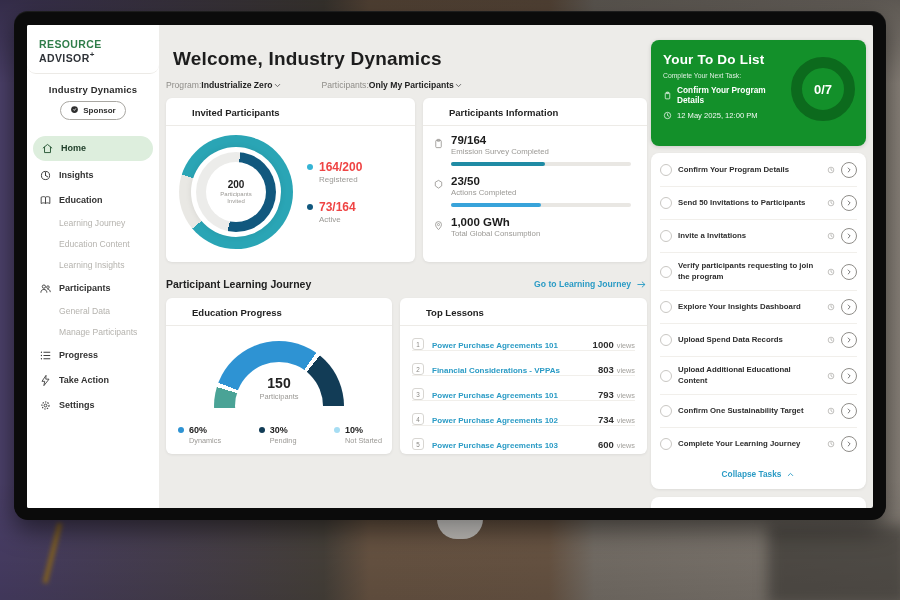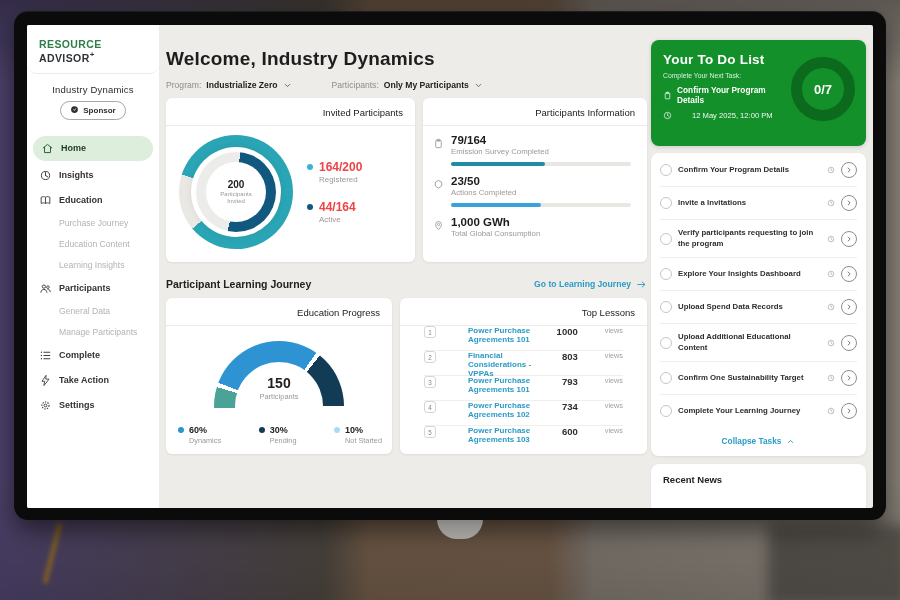--- a/index.html
+++ b/index.html
@@ -10,45 +10,45 @@
   .bg-blur-dark{position:absolute;left:768px;top:525px;width:140px;height:80px;background:rgba(42,40,37,.55);filter:blur(7px);}
   .bg-streak{position:absolute;left:50px;top:522px;width:5px;height:62px;background:#7d5d22;filter:blur(2px);transform:rotate(14deg);}
   .stand{position:absolute;left:437px;top:519px;width:46px;height:20px;background:linear-gradient(180deg,#e4e2df,#b9b6b2);border-radius:0 0 46px 46px;}
   .bezel{position:absolute;left:14px;top:11px;width:872px;height:509px;background:#0b0b0b;border-radius:14px;box-shadow:0 10px 24px rgba(0,0,0,.5), inset 0 1px 1px rgba(255,255,255,.08);}
   .screen{position:absolute;left:27px;top:25px;width:846px;height:483px;background:#edece9;overflow:hidden;border-radius:2px;}
 
   
   .sidebar{position:absolute;left:0;top:0;width:132px;height:100%;background:#ffffff;}
   .logo{padding:13px 12px 9px;font-size:10.5px;font-weight:700;letter-spacing:.4px;border-bottom:1px solid #eceae6;border-radius:9px;}
   .logo .g{color:#2f7d49;} .logo .d{color:#2f3338;} .logo .p{color:#2f3338;font-size:8px;vertical-align:super;}
-  .org{margin-top:10px;text-align:center;font-size:9.5px;font-weight:400;color:#2b2b2b;letter-spacing:.2px;}
+  .org{margin-top:10px;text-align:center;font-size:9.5px;font-weight:700;color:#2b2b2b;letter-spacing:.2px;}
   .badge{margin:6px auto 10px;width:64px;height:17px;border:1px solid #a9a7a2;border-radius:10px;display:flex;align-items:center;justify-content:center;gap:4px;font-size:8px;font-weight:700;color:#2e2e2e;background:#fff;cursor:pointer;}
   .badge svg{width:9px;height:9px;}
   .menu{padding:4px 0;}
   .mi{display:flex;align-items:center;gap:7px;padding:6px 10px 6px 12px;font-size:9px;font-weight:700;color:#333;cursor:pointer;}
   .mi svg{width:13px;height:13px;color:#3a3a3a;flex:0 0 13px;}
   .mi.active{background:#ddeedd;border-radius:15px;margin:2px 6px;padding:6px 6px 6px 8px;color:#21402b;}
   .mi.active svg{color:#2c5a3a;}
   .mi.sub{padding:5.5px 10px 5.5px 32px;font-size:8.6px;font-weight:400;color:#b5b3ae;}
 
   
   .main{position:absolute;left:139px;top:0;width:481px;height:100%;}
-  h1.welcome{margin:23px 0 0;font-size:19px;font-weight:700;color:#1d1d1d;letter-spacing:.2px;}
+  h1.welcome{margin:23px 7px 0;font-size:19px;font-weight:700;color:#1d1d1d;letter-spacing:.2px;}
   .filters{margin-top:10px;display:flex;gap:40px;align-items:center;}
-  .filter{display:flex;align-items:flex-end;gap:5px;cursor:pointer;}
+  .filter{display:flex;align-items:flex-end;cursor:pointer;}
   .f-label{font-size:8.6px;color:#8f8d89;}
   .f-value{font-size:8.6px;font-weight:700;color:#222;}
   .chev{width:9px;height:9px;color:#555;}
   .sec-row{display:flex;justify-content:space-between;align-items:center;margin-top:16px;}
   .sec-title{font-size:10.5px;font-weight:700;color:#222;}
   .sec-link{display:flex;align-items:center;gap:5px;font-size:8.6px;font-weight:700;color:#2a9bc5;cursor:pointer;}
   .sec-link svg{width:11px;height:11px;}
   .cards{display:flex;gap:8px;margin-top:8px;}
   .card{background:#fff;border-radius:6px;box-shadow:0 1px 3px rgba(0,0,0,.07);box-sizing:border-box;}
-  .card-title{font-size:9.5px;font-weight:400;color:#222;padding:9px 12px 7px;border-bottom:1px solid #edebe7;text-align:right;}
+  .card-title{font-size:9.5px;font-weight:700;color:#222;padding:9px 26px 7px;border-bottom:1px solid #edebe7;}
 
   
   .card-invited{width:249px;height:164px;}
   .inv-body{display:flex;align-items:center;gap:14px;padding:9px 6px 9px 13px;}
   .donut{position:relative;width:114px;height:114px;border-radius:50%;
     background:conic-gradient(from 0deg,#2aa5b5 0 230deg,#e9e8e4 230deg 288deg,#2aa5b5 288deg 360deg);}
   .donut .mid{position:absolute;inset:12px;background:#fff;border-radius:50%;box-shadow:0 0 6px rgba(0,0,0,.08);}
   .donut .inner{position:absolute;inset:17px;border-radius:50%;
     background:conic-gradient(from 0deg,#ececea 0 6deg,#11587e 6deg 192deg,#ececea 192deg 360deg);}
   .donut .hole{position:absolute;inset:27px;background:#fff;border-radius:50%;display:flex;flex-direction:column;align-items:center;justify-content:center;text-align:center;}
@@ -81,35 +81,35 @@
   .gauge-center .v{font-size:14px;font-weight:700;color:#222;}
   .gauge-center .l{font-size:7.5px;color:#9b9995;margin-top:1px;}
   .edu-legend{position:absolute;left:12px;right:10px;bottom:9px;display:flex;justify-content:space-between;}
   .edu-leg{display:flex;gap:5px;}
   .edu-leg .dot{width:6px;height:6px;border-radius:50%;margin-top:2px;}
   .edu-leg .p{font-size:9px;font-weight:700;color:#222;}
   .edu-leg .t{font-size:7.3px;color:#9b9995;margin-top:1px;}
 
   
   .card-lessons{width:247px;height:156px;}
-  .lesson{display:flex;align-items:flex-start;height:24px;margin:0 24px;border-bottom:1px solid #f1efeb;gap:24px;}
+  .lesson{display:flex;align-items:flex-end;height:24px;margin:0 12px;border-bottom:1px solid #f1efeb;}
   .lesson:last-child{border-bottom:none;}
   .rank{width:10px;height:10px;border:1px solid #d8d6d2;border-radius:3px;font-size:6.3px;color:#8a8884;display:flex;align-items:center;justify-content:center;flex:0 0 10px;}
   .l-title{flex:1;margin-left:8px;font-size:8px;font-weight:700;color:#2a9bc5;cursor:pointer;}
   .l-views{font-size:9.5px;font-weight:700;color:#2e2e2e;}
   .l-vl{font-size:7.3px;color:#a4a29d;margin-left:3px;}
 
   
   .rightcol{position:absolute;left:624px;top:15px;width:215px;}
   .green-card{position:relative;background:#13902a;border-radius:8px;height:106px;padding:12px 12px;box-sizing:border-box;color:#fff;box-shadow:0 1px 4px rgba(0,0,0,.15);}
   .g-title{font-size:13.5px;font-weight:700;letter-spacing:.2px;}
   .g-sub{font-size:6.8px;color:rgba(255,255,255,.85);margin-top:5px;}
   .g-task{display:flex;align-items:center;gap:5px;margin-top:6px;font-size:8.3px;font-weight:700;max-width:132px;}
   .g-task svg,.g-due svg{width:9px;height:9px;flex:0 0 9px;}
-  .g-due{display:flex;align-items:center;gap:20px;margin-top:6px;font-size:7.6px;color:rgba(255,255,255,.95);}
+  .g-due{display:flex;align-items:center;gap:5px;margin-top:6px;font-size:7.6px;color:rgba(255,255,255,.95);}
   .g-ring{position:absolute;right:11px;top:17px;width:42px;height:42px;border:11px solid #0c6a1d;border-radius:50%;display:flex;align-items:center;justify-content:center;font-size:13px;font-weight:700;}
 
   .task-card{margin-top:7px;background:#fff;border-radius:8px;padding:1px 9px;box-shadow:0 1px 3px rgba(0,0,0,.07);}
   .task{display:flex;align-items:center;gap:6px;padding:8px 0;border-bottom:1px solid #f1efeb;cursor:pointer;}
   .t-check{width:10px;height:10px;border:1.2px solid #c9c7c3;border-radius:50%;flex:0 0 10px;}
   .t-label{flex:1;font-size:7.8px;font-weight:700;color:#2e2e2e;line-height:1.35;}
   .t-clock{width:8px;height:8px;color:#a5a39e;flex:0 0 8px;}
   .t-go{width:14px;height:14px;border:1.2px solid #8f8d89;border-radius:50%;display:flex;align-items:center;justify-content:center;flex:0 0 14px;color:#555;}
   .t-go svg{width:8px;height:8px;}
   .collapse{display:flex;align-items:center;justify-content:center;gap:5px;padding:9px 0;font-size:8.3px;font-weight:700;color:#2a9bc5;cursor:pointer;}
@@ -155,21 +155,21 @@
             </svg>
           <span>Insights</span>
         </div>
         <div class="mi">
           <svg viewBox="0 0 24 24">
               <path d="M4 6 C7 4.5 10 4.5 12 6 C14 4.5 17 4.5 20 6 V17.5 C17 16 14 16 12 17.5 C10 16 7 16 4 17.5 Z M12 6 V17.5" fill="none" stroke="currentColor" stroke-width="1.7" stroke-linejoin="round"></path>
             </svg>
           <span>Education</span>
         </div>
         <div class="mi sub">
-            <span>Purchase Journey</span>
+            <span>Learning Journey</span>
           </div>
         <div class="mi sub">
             <span>Education Content</span>
           </div>
         <div class="mi sub">
             <span>Learning Insights</span>
           </div>
         <div class="mi">
           <svg viewBox="0 0 24 24">
               <circle cx="9" cy="8.5" r="3" fill="none" stroke="currentColor" stroke-width="1.7"></circle>
@@ -185,21 +185,21 @@
         <div class="mi sub">
             <span>Manage Participants</span>
           </div>
         <div class="mi">
           <svg viewBox="0 0 24 24">
               <path d="M9 6 H20 M9 12 H20 M9 18 H20" stroke="currentColor" stroke-width="1.8" stroke-linecap="round"></path>
               <circle cx="4.5" cy="6" r="1.2" fill="currentColor"></circle>
               <circle cx="4.5" cy="12" r="1.2" fill="currentColor"></circle>
               <circle cx="4.5" cy="18" r="1.2" fill="currentColor"></circle>
             </svg>
-          <span>Complete</span>
+          <span>Progress</span>
         </div>
         <div class="mi">
           <svg viewBox="0 0 24 24">
               <path d="M13 2.5 L5.5 13.5 H10.5 L9 21.5 L18.5 9.5 H12.5 Z" fill="none" stroke="currentColor" stroke-width="1.6" stroke-linejoin="round"></path>
             </svg>
           <span>Take Action</span>
         </div>
         <div class="mi">
           <svg viewBox="0 0 24 24">
               <circle cx="12" cy="12" r="6.5" fill="none" stroke="currentColor" stroke-width="2" stroke-dasharray="2.6 2.2"></circle>
@@ -248,21 +248,21 @@
               <div class="leg-item">
                 <span class="leg-dot" style="background:#35b4d5"></span>
                 <span>
                     <div class="leg-v">164/200</div>
                 <div class="leg-l">Registered</div>
                   </span>
               </div>
               <div class="leg-item">
                 <span class="leg-dot" style="background:#11587e"></span>
                 <span>
-                    <div class="leg-v">44/164</div>
+                    <div class="leg-v">73/164</div>
                 <div class="leg-l">Active</div>
                   </span>
               </div>
             </div>
           </div>
         </div>
 
         <div class="card card-info">
           <div class="card-title">Participants Information</div>
           <div class="info-body">
@@ -420,20 +420,33 @@
               <path d="M12 7.5 V12 L15.5 14" fill="none" stroke="currentColor" stroke-width="2" stroke-linecap="round"></path>
             </svg>
           <span class="t-go">
               <svg viewBox="0 0 24 24">
                 <path d="M9.5 6 L15.5 12 L9.5 18" fill="none" stroke="currentColor" stroke-width="2.4" stroke-linecap="round" stroke-linejoin="round"></path>
               </svg>
             </span>
         </div>
         <div class="task">
           <span class="t-check"></span>
+          <span class="t-label">Send 50 Invitations to Participants</span>
+          <svg class="t-clock" viewBox="0 0 24 24">
+              <circle cx="12" cy="12" r="8.5" fill="none" stroke="currentColor" stroke-width="2"></circle>
+              <path d="M12 7.5 V12 L15.5 14" fill="none" stroke="currentColor" stroke-width="2" stroke-linecap="round"></path>
+            </svg>
+          <span class="t-go">
+              <svg viewBox="0 0 24 24">
+                <path d="M9.5 6 L15.5 12 L9.5 18" fill="none" stroke="currentColor" stroke-width="2.4" stroke-linecap="round" stroke-linejoin="round"></path>
+              </svg>
+            </span>
+        </div>
+        <div class="task">
+          <span class="t-check"></span>
           <span class="t-label">Invite a Invitations</span>
           <svg class="t-clock" viewBox="0 0 24 24">
               <circle cx="12" cy="12" r="8.5" fill="none" stroke="currentColor" stroke-width="2"></circle>
               <path d="M12 7.5 V12 L15.5 14" fill="none" stroke="currentColor" stroke-width="2" stroke-linecap="round"></path>
             </svg>
           <span class="t-go">
               <svg viewBox="0 0 24 24">
                 <path d="M9.5 6 L15.5 12 L9.5 18" fill="none" stroke="currentColor" stroke-width="2.4" stroke-linecap="round" stroke-linejoin="round"></path>
               </svg>
             </span>

